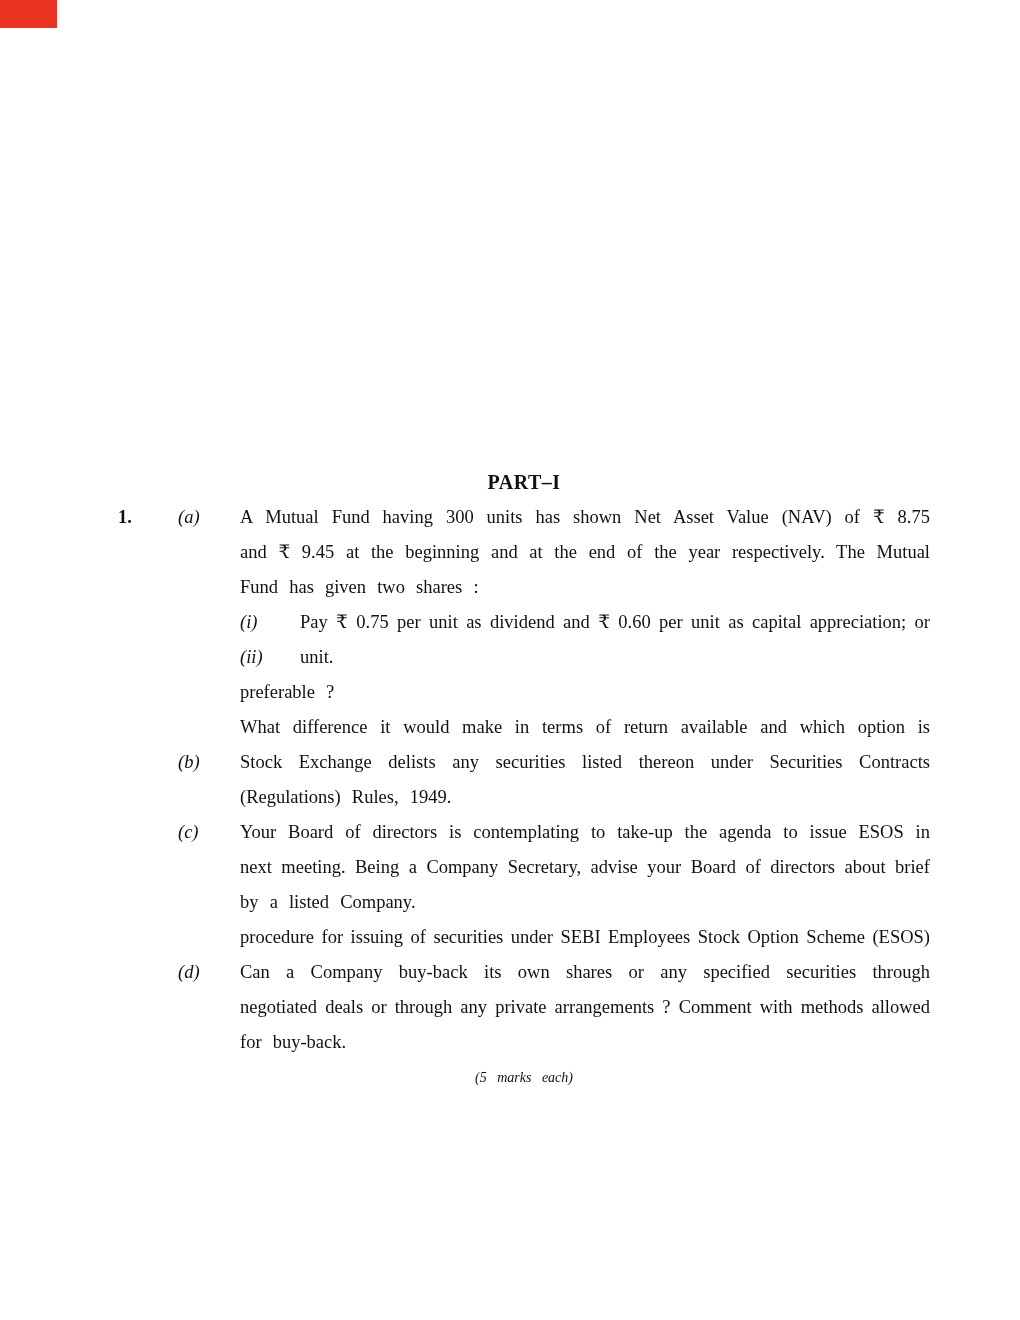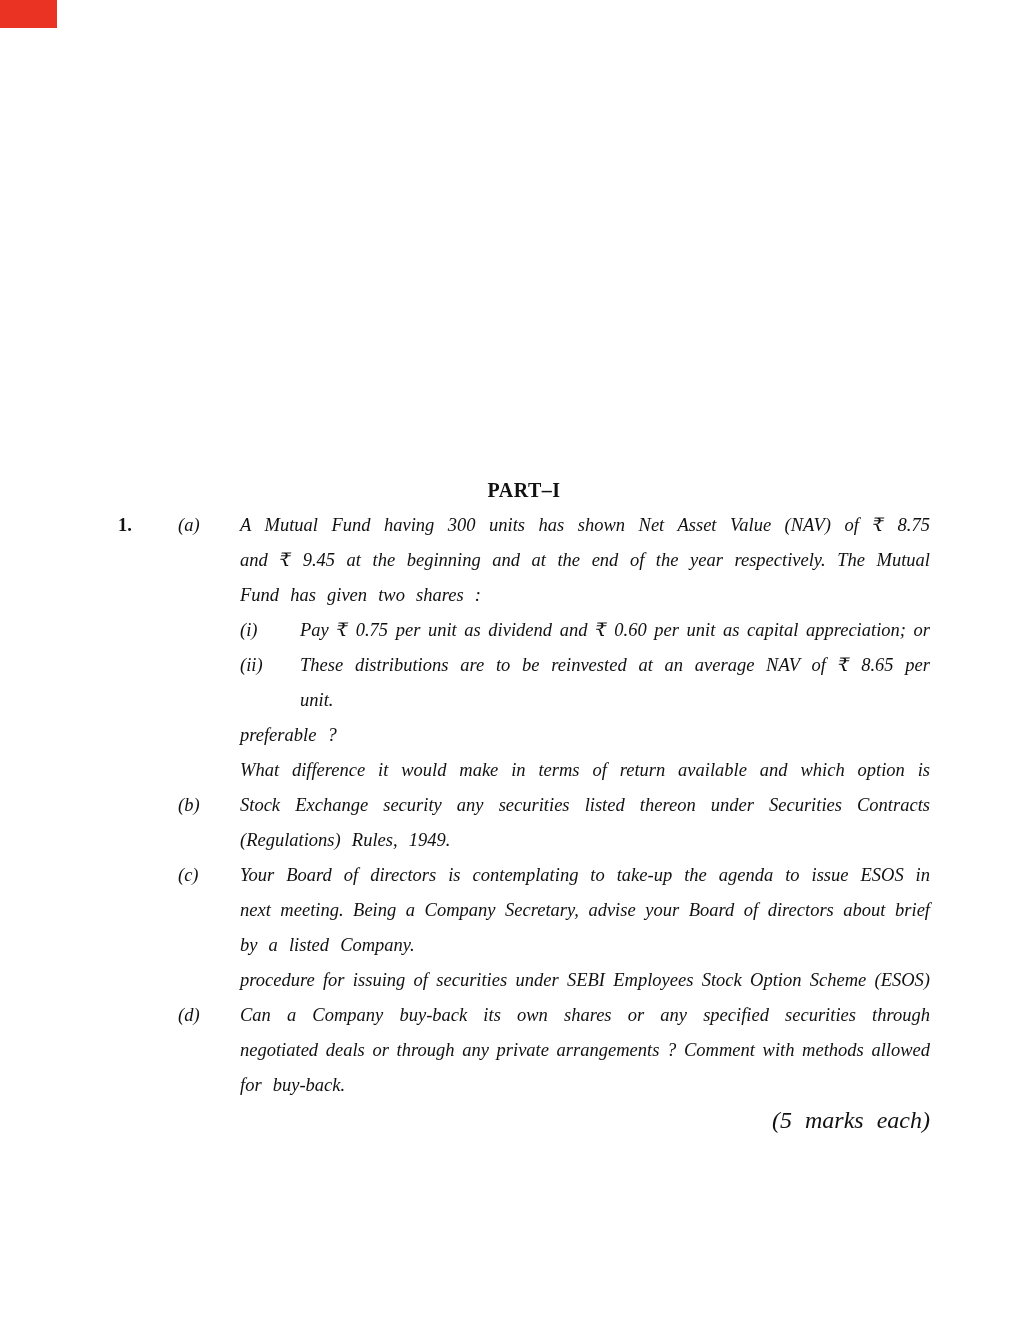--- a/index.html
+++ b/index.html
@@ -2,21 +2,21 @@
 <html><head>
 <meta charset="utf-8">
 <style>
   html, body { margin: 0; padding: 0; background: #ffffff; }
   .page {
     position: relative;
     width: 1020px;
     height: 1320px;
     background: #ffffff;
     box-sizing: border-box;
-    padding: 16px 90px 0 118px;
+    padding: 8px 90px 0 118px;
     font-family: "Liberation Serif", "DejaVu Serif", serif;
     color: #111111;
     overflow: hidden;
   }
   .corner-marker {
     position: absolute;
     left: 0; top: 0;
     width: 57px; height: 28px;
   }
   .heading {
@@ -46,27 +46,27 @@
   .qbody { width: 690px; flex: none; font-size: 18.5px; }
   .subrow { display: flex; align-items: flex-start; }
   .sublabel {
     width: 60px;
     font-style: italic;
     font-size: 18.5px;
     line-height: 35px;
     flex: none;
   }
   .subbody { width: 630px; flex: none; }
-  .line { line-height: 35px; font-style: italic; }
+  .line { line-height: 35px; }
   .line.fill { text-align: justify; text-align-last: justify; }
   .line.last { word-spacing: 6.5px; }
   .marks {
-    text-align: right;
+    text-align: center;
     font-style: italic;
-    font-size: 24px;
+    font-size: 14px;
     line-height: 35px;
     word-spacing: 7px;
   }
 </style>
 </head>
 <body>
 
 <div class="page">
 
   <div class="corner-marker" style="background-color: rgb(234, 51, 35);"></div>
@@ -84,36 +84,35 @@
         </div>
       <div class="subrow">
         <div class="sublabel">(i)</div>
         <div class="subbody">
             <div class="line fill">Pay ₹ 0.75 per unit as dividend and ₹ 0.60 per unit as capital appreciation; or</div>
           </div>
       </div>
       <div class="subrow">
         <div class="sublabel">(ii)</div>
         <div class="subbody">
-            <div class="line fill">These distributions are to be reinvested at an average NAV of ₹ 8.65 per</div>
             <div class="line last">unit.</div>
           </div>
       </div>
       <div class="para">
           <div class="line last">preferable ?</div>
           <div class="line fill">What difference it would make in terms of return available and which option is</div>
         </div>
     </div>
   </div>
 
   <div class="qrow">
     <div class="qnum"></div>
     <div class="qletter">(b)</div>
     <div class="qbody">
-        <div class="line fill">Stock Exchange security any securities listed thereon under Securities Contracts</div>
+        <div class="line fill">Stock Exchange delists any securities listed thereon under Securities Contracts</div>
         <div class="line last">(Regulations) Rules, 1949.</div>
       </div>
   </div>
 
   <div class="qrow">
     <div class="qnum"></div>
     <div class="qletter">(c)</div>
     <div class="qbody">
         <div class="line fill">Your Board of directors is contemplating to take-up the agenda to issue ESOS in</div>
         <div class="line fill">next meeting. Being a Company Secretary, advise your Board of directors about brief</div>

